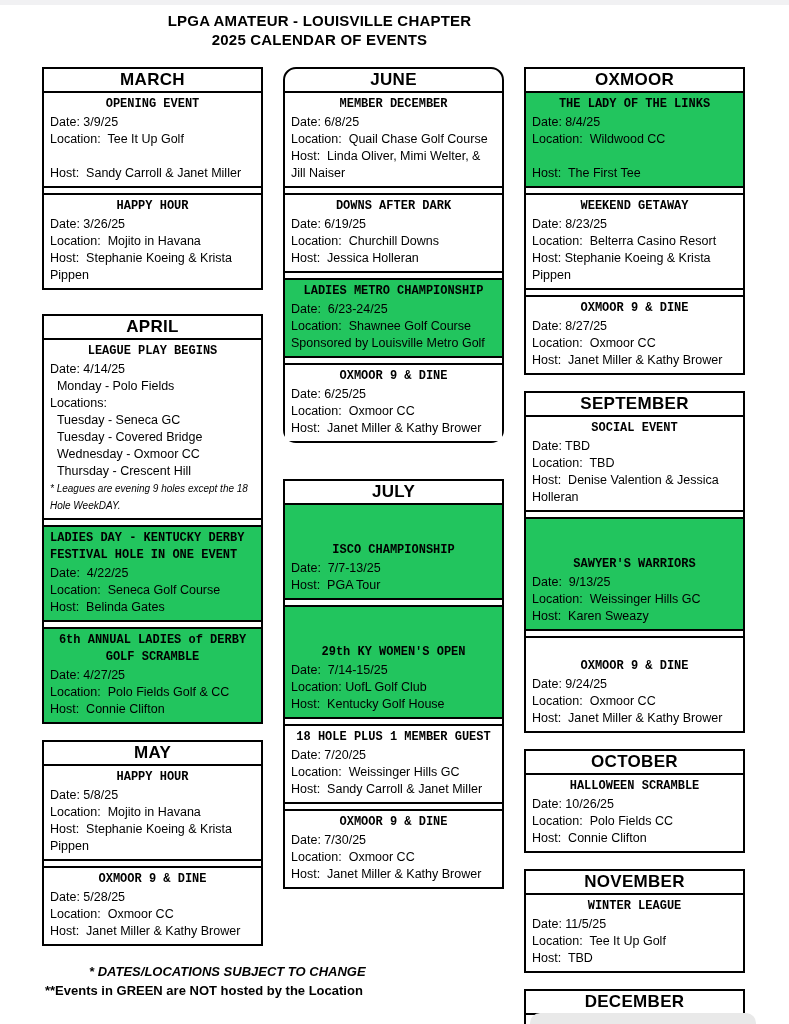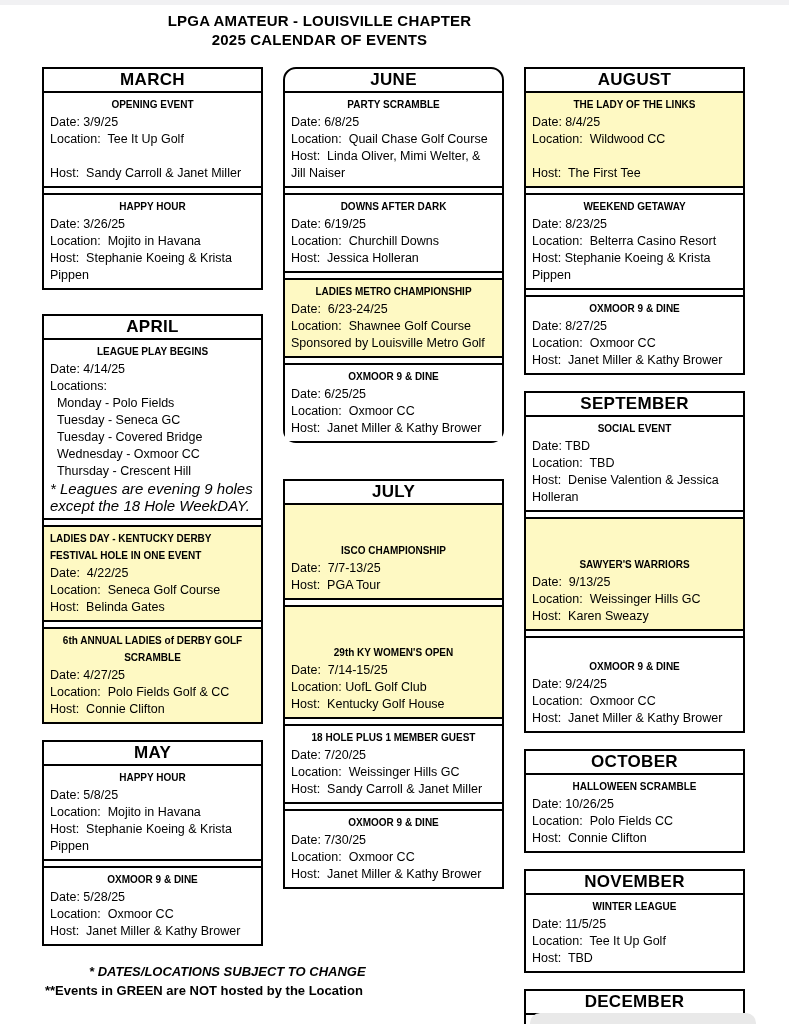--- a/index.html
+++ b/index.html
@@ -9,27 +9,27 @@
   .doc-title { position:absolute; top:11px; left:0; width:639px; text-align:center; }
   .doc-title div { font-size:15px; font-weight:bold; line-height:19px; letter-spacing:.2px; }
   .columns { position:absolute; top:67px; left:42px; width:703px; display:flex; justify-content:space-between; }
   .column { width:221px; display:flex; flex-direction:column; }
   .month { border:2px solid #000; background:#fff; margin-bottom:16px; }
   .column1 .month:first-child { margin-bottom:24px; }
   .column2 .month:first-child { margin-bottom:36px;border-radius:13px; }
   .month-header { border-bottom:2px solid #000; text-align:center; font-weight:bold;
     font-size:17px; line-height:21px; padding:0 2px 1px; letter-spacing:.3px; }
   .event { padding:2px 6px 4px; background:#fff; }
-  .event.green { background:#fef9c3; }
+  .event.green { background:#22c55e; }
   .separator { height:9px; border-top:2px solid #000; border-bottom:2px solid #000; background:#fff; }
-  .event-title { font-weight:bold; font-size:10px; line-height:17px; text-align:center;
-    white-space:pre-wrap; padding:1px 0; }
+  .event-title { font-weight:bold; font-size:12px; line-height:17px; text-align:center;
+    white-space:pre-wrap; padding:1px 0;font-family:Liberation Mono, monospace; }
   .event-title.left { text-align:left; }
   .line { font-size:12.5px; line-height:17px; white-space:pre-wrap; }
-  .note { font-size:15px; line-height:17px; font-style:italic; white-space:pre-wrap; }
+  .note { font-size:10px; line-height:17px; font-style:italic; white-space:pre-wrap; }
   .blank { height:17px; }
   .footer { position:absolute; left:45px; top:962px; }
   .footer-line1 { font-size:13px; font-weight:bold; font-style:italic; line-height:19px;margin-left:44px; }
   .footer-line2 { font-size:13px; font-weight:bold; line-height:19px; }
   .bottom-tab { position:absolute; left:530px; top:1013px; width:226px; height:14px;
     background:#e9e9e9; border-radius:10px 10px 0 0; }
 </style>
 </head>
 <body>
 
@@ -57,22 +57,22 @@
           <div class="line">Date: 3/26/25</div>
           <div class="line">Location:  Mojito in Havana</div>
           <div class="line">Host:  Stephanie Koeing &amp; Krista Pippen</div>
         </div>
       </div>
       <div class="month">
         <div class="month-header">APRIL</div>
         <div class="event">
           <div class="event-title">LEAGUE PLAY BEGINS</div>
           <div class="line">Date: 4/14/25</div>
+          <div class="line">  Monday - Polo Fields</div>
           <div class="line">Locations:</div>
-          <div class="line">  Monday - Polo Fields</div>
           <div class="line">  Tuesday - Seneca GC</div>
           <div class="line">  Tuesday - Covered Bridge</div>
           <div class="line">  Wednesday - Oxmoor CC</div>
           <div class="line">  Thursday - Crescent Hill</div>
           <div class="note">* Leagues are evening 9 holes except the 18 Hole WeekDAY.</div>
         </div>
         <div class="separator"></div>
         <div class="event green">
           <div class="event-title left">LADIES DAY - KENTUCKY DERBY FESTIVAL HOLE IN ONE EVENT</div>
           <div class="line">Date:  4/22/25</div>
@@ -101,21 +101,21 @@
           <div class="line">Date: 5/28/25</div>
           <div class="line">Location:  Oxmoor CC</div>
           <div class="line">Host:  Janet Miller &amp; Kathy Brower</div>
         </div>
       </div>
     </div>
     <div class="column column2">
       <div class="month">
         <div class="month-header">JUNE</div>
         <div class="event">
-          <div class="event-title">PARTY SCRAMBLE</div>
+          <div class="event-title">MEMBER DECEMBER</div>
           <div class="line">Date: 6/8/25</div>
           <div class="line">Location:  Quail Chase Golf Course</div>
           <div class="line">Host:  Linda Oliver, Mimi Welter, &amp; Jill Naiser</div>
         </div>
         <div class="separator"></div>
         <div class="event">
           <div class="event-title">DOWNS AFTER DARK</div>
           <div class="line">Date: 6/19/25</div>
           <div class="line">Location:  Churchill Downs</div>
           <div class="line">Host:  Jessica Holleran</div>
@@ -164,21 +164,21 @@
         <div class="event">
           <div class="event-title">OXMOOR 9 &amp; DINE</div>
           <div class="line">Date: 7/30/25</div>
           <div class="line">Location:  Oxmoor CC</div>
           <div class="line">Host:  Janet Miller &amp; Kathy Brower</div>
         </div>
       </div>
     </div>
     <div class="column column3">
       <div class="month">
-        <div class="month-header">AUGUST</div>
+        <div class="month-header">OXMOOR</div>
         <div class="event green">
           <div class="event-title">THE LADY OF THE LINKS</div>
           <div class="line">Date: 8/4/25</div>
           <div class="line">Location:  Wildwood CC</div>
           <div class="line">&nbsp;</div>
           <div class="line">Host:  The First Tee</div>
         </div>
         <div class="separator"></div>
         <div class="event">
           <div class="event-title">WEEKEND GETAWAY</div>

